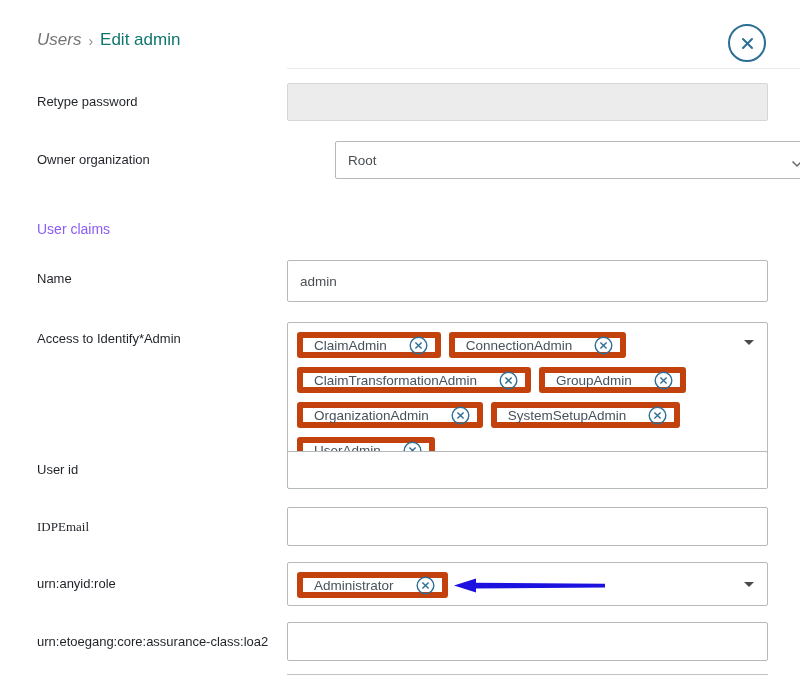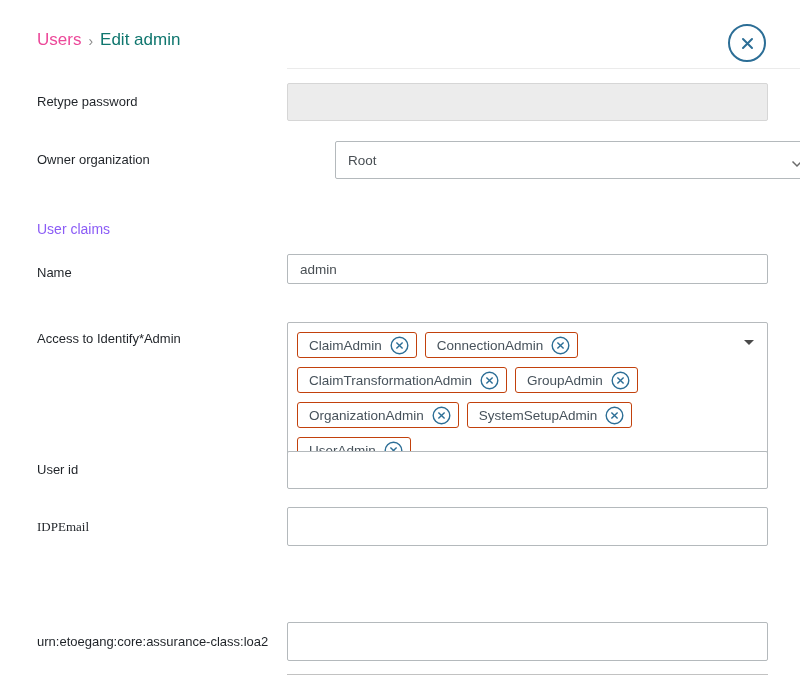--- a/index.html
+++ b/index.html
@@ -11,21 +11,21 @@
     color: #1f2328;
   }
   .page { position: absolute; inset: 0; }
 
   
   .breadcrumb {
     position: absolute; left: 37px; top: 30px;
     font-size: 17px; display: flex; align-items: center; gap: 7px;
     white-space: nowrap;
   }
-  .crumb-link { color: #ec4899; text-decoration: none; cursor: pointer; }
+  .crumb-link { color: #737373; text-decoration: none; cursor: pointer; font-style: italic; }
   .crumb-sep { color: #8a8a8a; font-size: 14px; padding-top: 1px; }
   .crumb-current { color: #0f766e; }
 
   .close-btn {
     position: absolute; left: 728px; top: 24px;
     width: 38px; height: 38px; border-radius: 50%;
     border: 2px solid #2c6e96; background: #fff;
     display: flex; align-items: center; justify-content: center;
     cursor: pointer;
   }
@@ -67,23 +67,23 @@
 
   
   .chips-box {
     width: 481px; min-height: 100%;
     border: 1px solid #b6babd; border-radius: 2px; background: #fff;
     padding: 9px 34px 9px 9px;
     display: flex; flex-wrap: wrap; gap: 9px 8px;
     position: relative; cursor: pointer;
   }
   .chip {
-    display: inline-flex; align-items: center; gap: 8px;
+    display: inline-flex; align-items: center; gap: 22px;
     height: 26px; padding: 0 7px 0 11px;
-    border: 1px solid #c2410c; border-radius: 3px; background: #fff;
+    border: 6px solid #c2410c; border-radius: 3px; background: #fff;
     font-size: 13.5px; color: #47525b; white-space: nowrap;
   }
   .chip-remove { display: inline-flex; cursor: pointer; }
   .caret-down {
     position: absolute; right: 13px;
     width: 0; height: 0;
     border-left: 5px solid transparent; border-right: 5px solid transparent;
     border-top: 5px solid #4a4a4a;
   }
 
@@ -134,23 +134,23 @@
           <svg width="12" height="8" viewBox="0 0 12 8">
             <path d="M1.5 1.5 L6 6 L10.5 1.5" stroke="#6b6b6b" stroke-width="1.5" fill="none"></path>
           </svg>
         </span>
       </div>
     </div>
   </div>
 
   <div class="section-heading" style="top:221px;">User claims</div>
 
-  <div class="row" style="top:254px;height:38px;">
+  <div class="row" style="top:260px;height:38px;">
     <label class="f-label" style="line-height:38px;">Name</label>
-    <div class="field" style="height:30px;">
+    <div class="field" style="height:42px;">
       <input class="text-input" type="text" value="admin" style="">
     </div>
   </div>
 
   <div class="row" style="top:322px;height:112px;">
     <label class="f-label" style="line-height:34px;">Access to Identify*Admin</label>
     <div class="field" style="height:112px;">
       <div class="chips-box">
         <span class="chip">
             <span>ClaimAdmin</span>
@@ -227,20 +227,44 @@
     </div>
   </div>
 
   <div class="row" style="top:507px;height:39px;">
     <label class="f-label" style="line-height:39px;font-family:Liberation Serif, serif;">IDPEmail</label>
     <div class="field" style="height:39px;">
       <input class="text-input" type="text" value="" style="">
     </div>
   </div>
 
+  <div class="row" style="top:562px;height:44px;">
+    <label class="f-label" style="line-height:44px;">urn:anyid:role</label>
+    <div class="field" style="height:44px;">
+      <div class="chips-box" style="height:44px;">
+        <span class="chip">
+            <span>Administrator</span>
+            <span class="chip-remove">
+              <svg width="19" height="19" viewBox="0 0 19 19">
+                <circle cx="9.5" cy="9.5" r="8.3" fill="none" stroke="#2c6e96" stroke-width="1.4"></circle>
+                <path d="M6.4 6.4 L12.6 12.6 M12.6 6.4 L6.4 12.6" stroke="#2c6e96" stroke-width="1.4" fill="none"></path>
+              </svg>
+            </span>
+          </span>
+          <span class="caret-down" style="top:19px;"></span>
+      </div>
+    </div>
+
+    <div class="arrow-overlay">
+      <svg width="481" height="44" viewBox="0 0 481 44">
+        <polygon points="167,23.5 189,16.5 189,30.5" fill="#1c11de"></polygon>
+        <polygon points="186,20.8 318,21.8 318,25.4 186,26.6" fill="#1c11de"></polygon>
+      </svg>
+    </div>
+  </div>
 
   <div class="row" style="top:622px;height:39px;">
     <label class="f-label" style="line-height:39px;">urn:etoegang:core:assurance-class:loa2</label>
     <div class="field" style="height:39px;">
       <input class="text-input" type="text" value="" style="">
     </div>
   </div>
 
   <div class="next-field-edge"></div>
 

